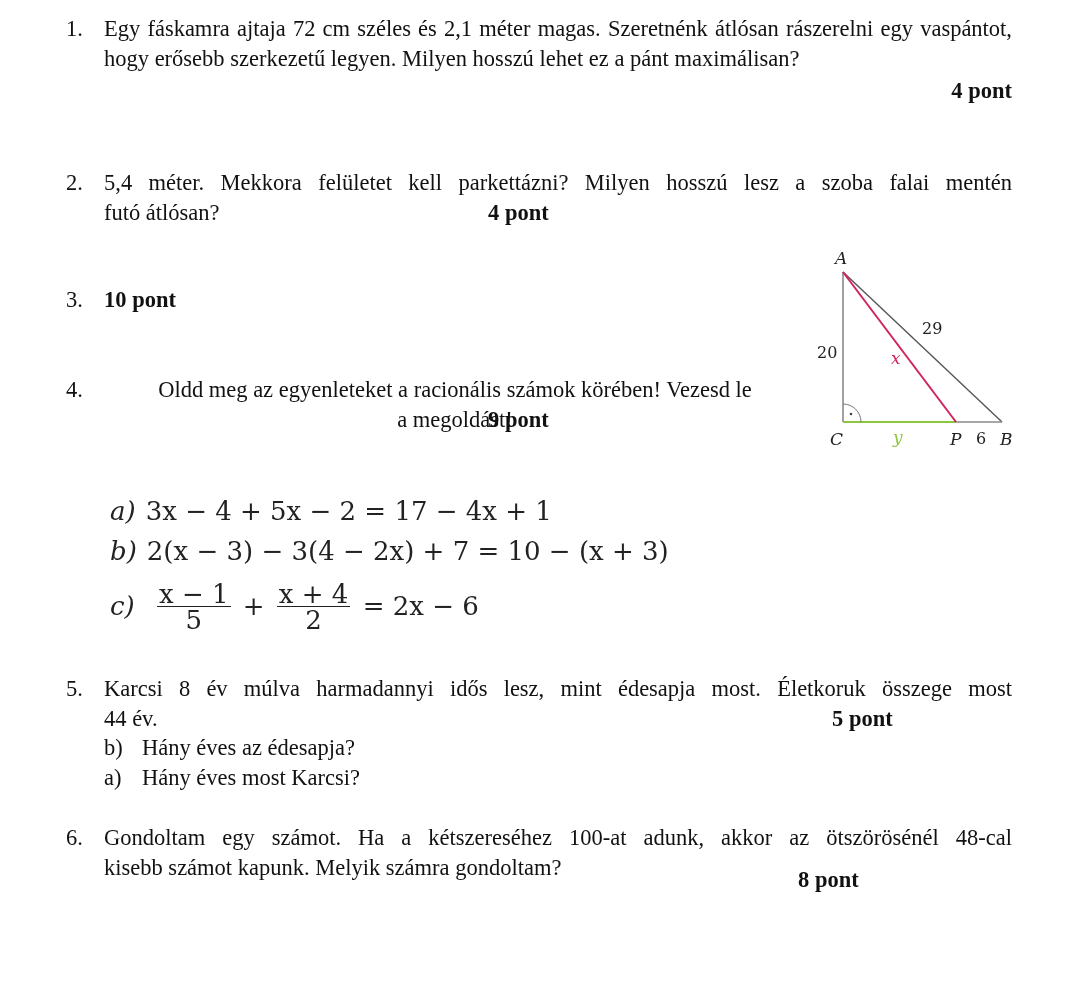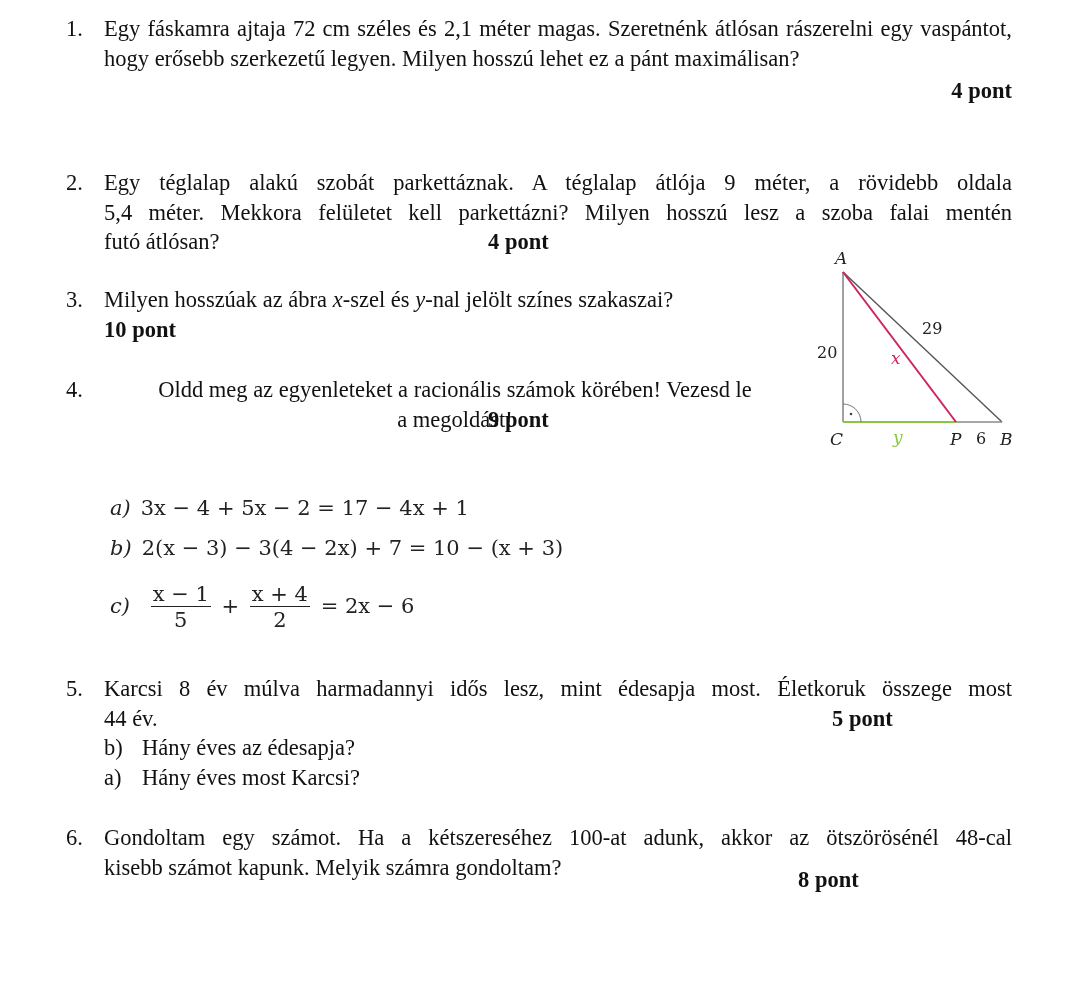--- a/index.html
+++ b/index.html
@@ -13,56 +13,52 @@
     font-size: 22.5px; line-height: 29.5px;
   }
   .q .num { position: absolute; left: 0; top: 0; }
   .q .body { margin-left: 38px; text-align: justify; }
   .pts { font-weight: bold; }
   .right { text-align: right; }
   .inline-pts { position: absolute; }
   .math {
     position: absolute; left: 110px;
     font-family: "DejaVu Serif", "Liberation Serif", serif;
-    font-size: 21px; color: #222;
+    font-size: 26px; color: #222;
   }
   .math .lbl { font-style: italic; margin-right: 10px; }
   .frac { display: inline-block; vertical-align: middle; text-align: center; margin: 0 4px; }
   .frac .n { display: block; border-bottom: 1.5px solid #222; padding: 0 2px; line-height: 24px; }
   .frac .d { display: block; line-height: 26px; }
   .it { font-style: italic; }
   svg text { font-family: "DejaVu Serif", "Liberation Serif", serif; }
 </style>
 </head>
 <body>
 
 <div class="q" style="top:14px;">
   <span class="num">1.</span>
   <div class="body">Egy fáskamra ajtaja 72 cm széles és 2,1 méter magas. Szeretnénk átlósan rászerelni egy vaspántot, hogy erősebb szerkezetű legyen. Milyen hosszú lehet ez a pánt maximálisan?</div>
   <div class="right pts" style="margin-top:3px;">4 pont</div>
 </div>
 
 <div class="q" style="top:168px;">
   <span class="num">2.</span>
   <div class="body">
-    <div style="text-align:justify;text-align-last:justify;">Egy téglalap alakú szobát parkettáznak. A téglalap átlója 9 méter, a rövidebb oldala</div>
     <div style="text-align:justify;text-align-last:justify;">5,4 méter. Mekkora felületet kell parkettázni? Milyen hosszú lesz a szoba falai mentén</div>
     <div style="position:relative;">
       <span>futó átlósan?</span>
       <span class="pts inline-pts" style="left:384px;top:0;">4 pont</span>
     </div>
   </div>
 </div>
 
 <div class="q" style="top:285px;width:740px;">
   <span class="num">3.</span>
   <div class="body" style="text-align:left;">
-    <div>
-      <span>Milyen hosszúak az ábra </span><span class="it">x</span><span>-szel és </span><span class="it">y</span><span>-nal jelölt színes szakaszai?</span>
-    </div>
     <div class="pts">10 pont</div>
   </div>
 </div>
 
 <div class="q" style="top:375px;width:740px;">
   <span class="num">4.</span>
   <div class="body" style="text-align:center;">
     <div>Oldd meg az egyenleteket a racionális számok körében! Vezesd le</div>
     <div style="position:relative;">
       <span>a megoldást!</span>

